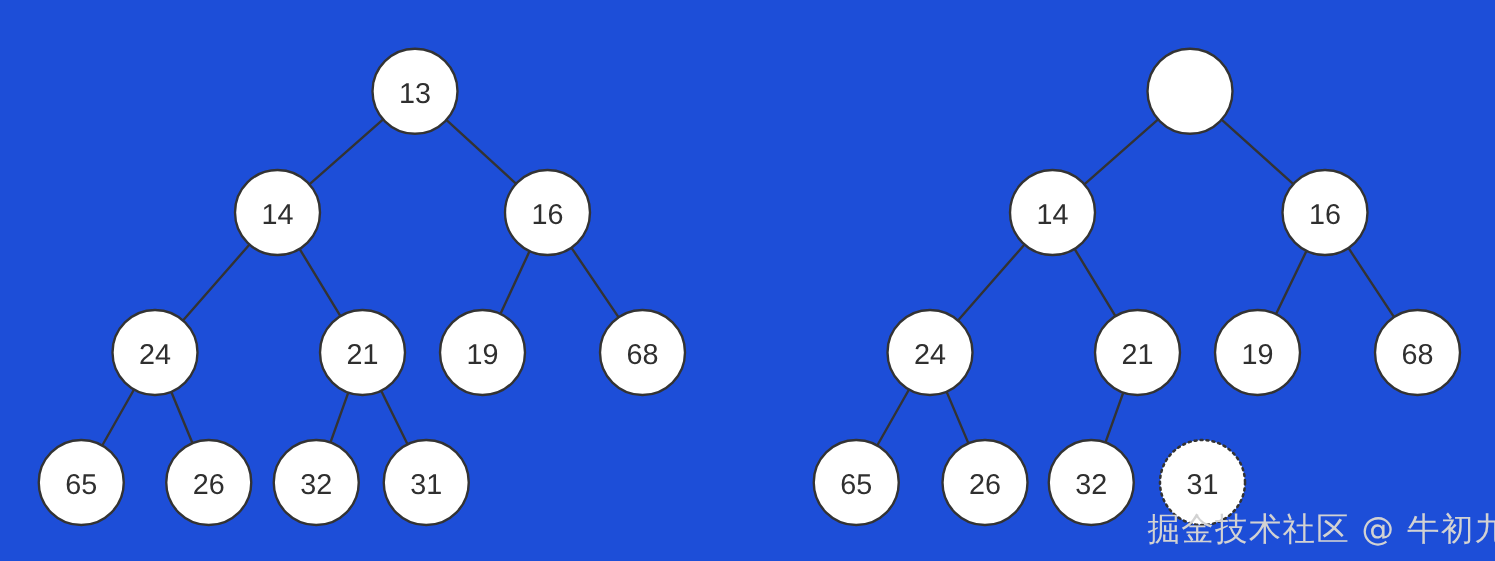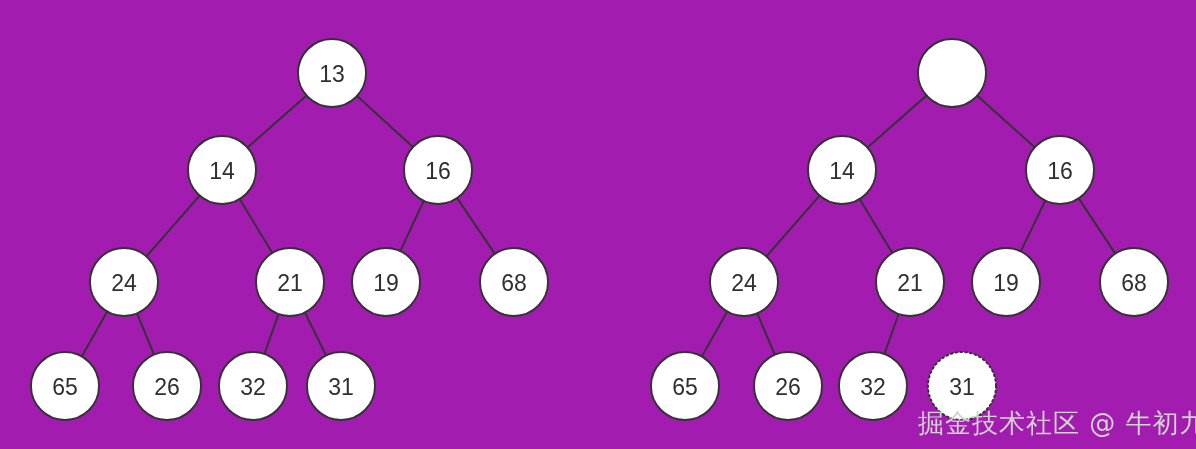--- a/index.html
+++ b/index.html
@@ -7,21 +7,21 @@
     padding: 0;
     background: #ffffff;
   }
   body {
     font-family: "Liberation Sans", "DejaVu Sans", sans-serif;
   }
   #canvas {
     position: relative;
     width: 1196px;
     height: 449px;
-    background: #a21caf;
+    background: #1d4ed8;
     overflow: hidden;
   }
   #diagram-svg {
     position: absolute;
     left: 0;
     top: 0;
     width: 1196px;
     height: 449px;
   }
   .edge {

